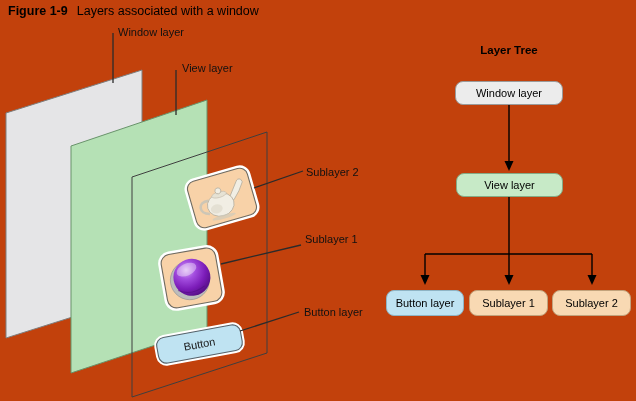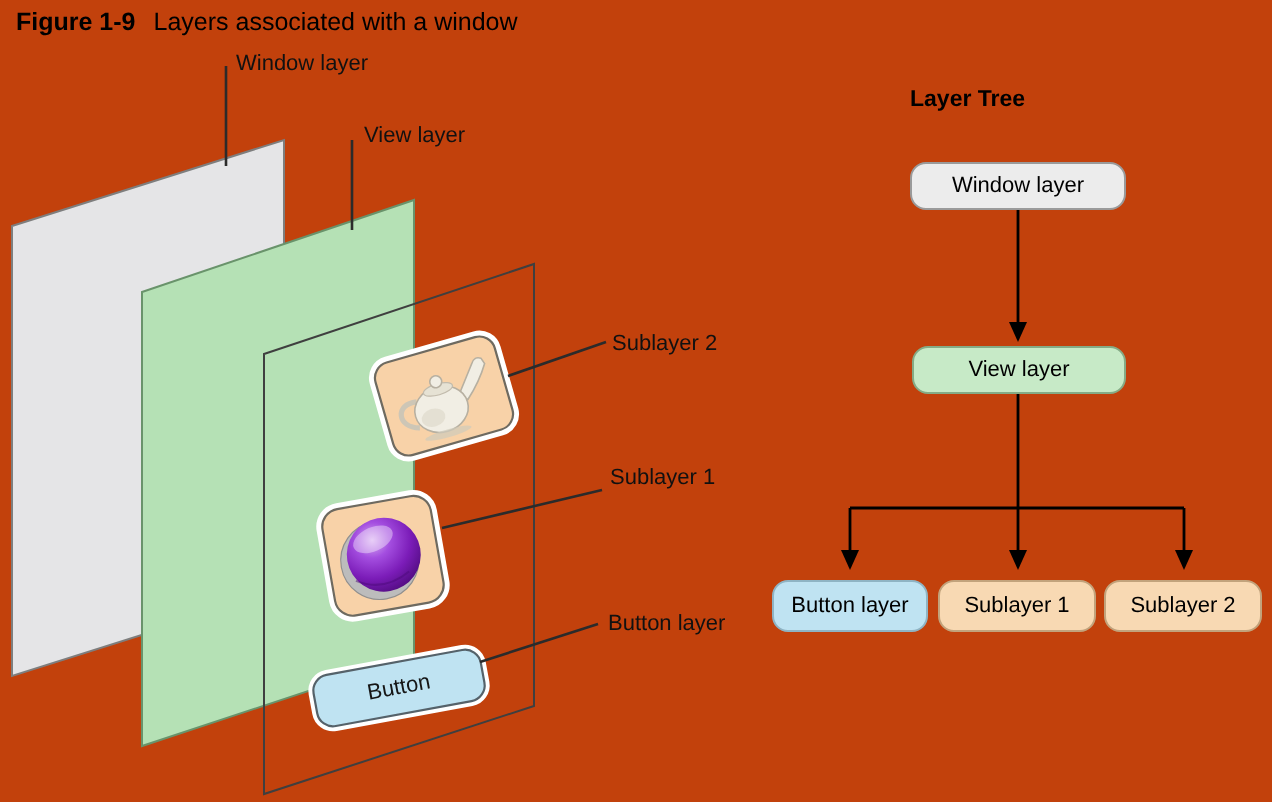--- a/index.html
+++ b/index.html
@@ -4,21 +4,21 @@
 <style>
   html,body{margin:0;padding:0;background:#fff;}
   .canvas{
     position:relative;width:636px;height:401px;background:#c2410c;overflow:hidden;
     font-family:Liberation Sans, sans-serif;color:#000;
   }
   .fig-title{position:absolute;left:8px;top:4px;font-size:12.5px;white-space:nowrap;}
   .fig-title .fig-label{font-weight:bold;margin-right:9px;}
   .scene-svg{position:absolute;left:0;top:0;}
   .label{position:absolute;font-size:11px;line-height:12px;color:#111;white-space:nowrap;}
-  .tree-title{position:absolute;left:455px;top:44px;width:108px;
+  .tree-title{position:absolute;left:455px;top:44px;width:108px;text-align:center;
     font-size:11.5px;font-weight:bold;color:#000;}
   .node{position:absolute;display:flex;align-items:center;justify-content:center;
     font-size:11px;color:#000;border:1px solid #8f8f8f;border-radius:8px;
     box-sizing:border-box;white-space:nowrap;}
   .node-root{left:455px;top:81px;width:108px;height:24px;background:#ececec;border-color:#9a9a9a;}
   .node-child{left:456px;top:173px;width:107px;height:24px;background:#c7eac7;border-color:#85ab85;}
   .node-leaf0{left:386px;top:290px;width:78px;height:26px;background:#bfe3f2;border-color:#8fb4c4;}
   .node-leaf1{left:469px;top:290px;width:79px;height:26px;background:#f8d9b3;border-color:#c2a37c;}
   .node-leaf2{left:552px;top:290px;width:79px;height:26px;background:#f8d9b3;border-color:#c2a37c;}
   .button-text{position:absolute;left:157px;top:331px;width:85px;height:26px;

